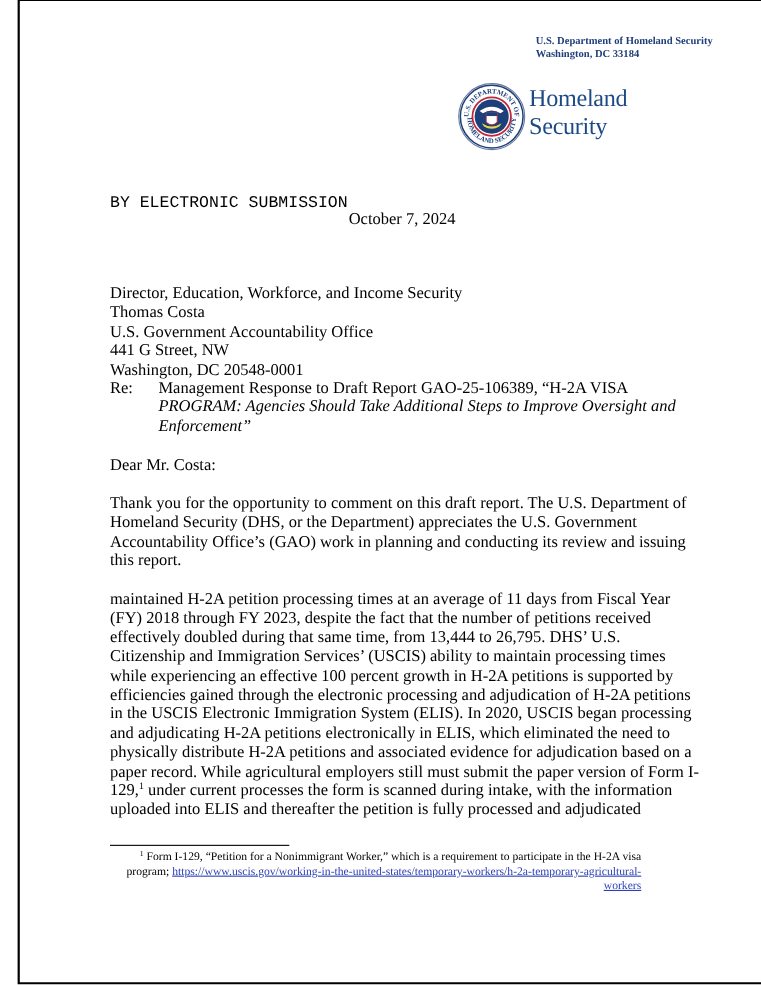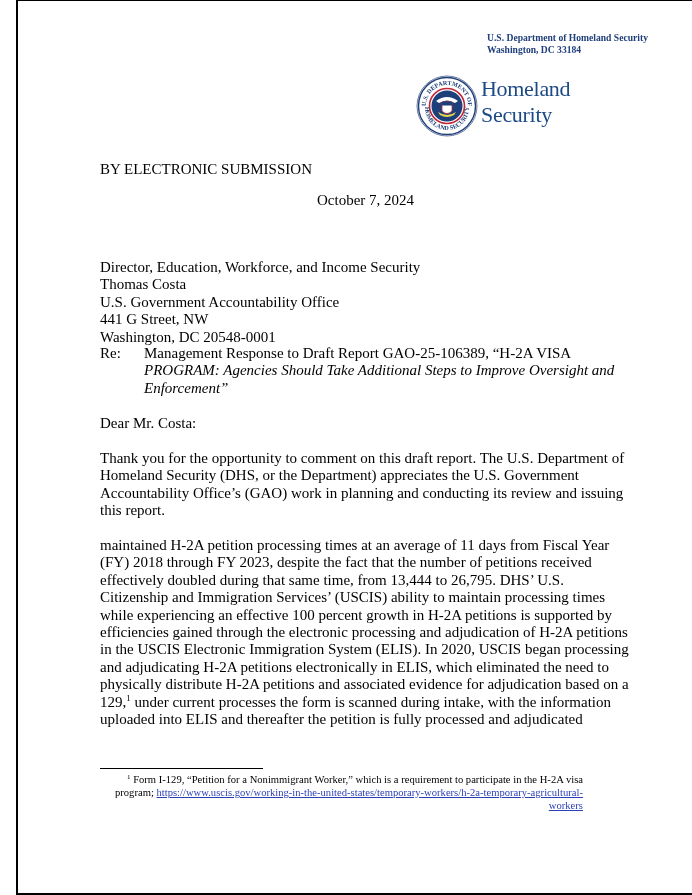--- a/index.html
+++ b/index.html
@@ -21,21 +21,21 @@
   }
   .seal {
     position: absolute; left: 398px; top: 74px; width: 62px; height: 62px;
   }
   .wordmark {
     position: absolute; left: 463px; top: 75px;
     font-family: "Liberation Serif", serif; color: #1d4a86;
     font-size: 22px; line-height: 26px; letter-spacing: -0.3px;
   }
   .text { position: absolute; left: 82px; font-size: 15px; line-height: 17.4px; white-space: nowrap; }
-  .submission { top: 160px; }
+  .submission { top: 175px; font-family: Liberation Mono, monospace; }
   .date { left: 299px; top: 191px; }
   .recipient { top: 258px; }
   .re { top: 344px; }
   .re .re-label { display: inline-block; width: 44px; }
   .re .re-indent { padding-left: 44px; font-style: italic; }
   .salutation { top: 414px; }
   .para1 { top: 449px; }
   .para2 { top: 536px; }
   sup.fn { font-size: 9px; vertical-align: 6px; line-height: 0; }
   .fn-rule { position: absolute; left: 82px; top: 767px; width: 163px; height: 0; border-top: 1px solid #000; }
@@ -108,20 +108,21 @@
   <div class="text para2">
     <div>maintained H-2A petition processing times at an average of 11 days from Fiscal Year</div>
     <div>(FY) 2018 through FY 2023, despite the fact that the number of petitions received</div>
     <div>effectively doubled during that same time, from 13,444 to 26,795.  DHS’ U.S.</div>
     <div>Citizenship and Immigration Services’ (USCIS) ability to maintain processing times</div>
     <div>while experiencing an effective 100 percent growth in H-2A petitions is supported by</div>
     <div>efficiencies gained through the electronic processing and adjudication of H-2A petitions</div>
     <div>in the USCIS Electronic Immigration System (ELIS).  In 2020, USCIS began processing</div>
     <div>and adjudicating H-2A petitions electronically in ELIS, which eliminated the need to</div>
     <div>physically distribute H-2A petitions and associated evidence for adjudication based on a</div>
+    <div>paper record.  While agricultural employers still must submit the paper version of Form I-</div>
     <div><span>129,</span><sup class="fn">1</sup><span> under current processes the form is scanned during intake, with the information</span></div>
     <div>uploaded into ELIS and thereafter the petition is fully processed and adjudicated</div>
   </div>
 
   <div class="fn-rule"></div>
 
   <div class="footnote">
     <div><sup>1</sup><span> Form I-129, “Petition for a Nonimmigrant Worker,” which is a requirement to participate in the H-2A visa</span></div>
     <div><span>program; </span><a>https://www.uscis.gov/working-in-the-united-states/temporary-workers/h-2a-temporary-agricultural-</a></div>
     <div><a>workers</a></div>

